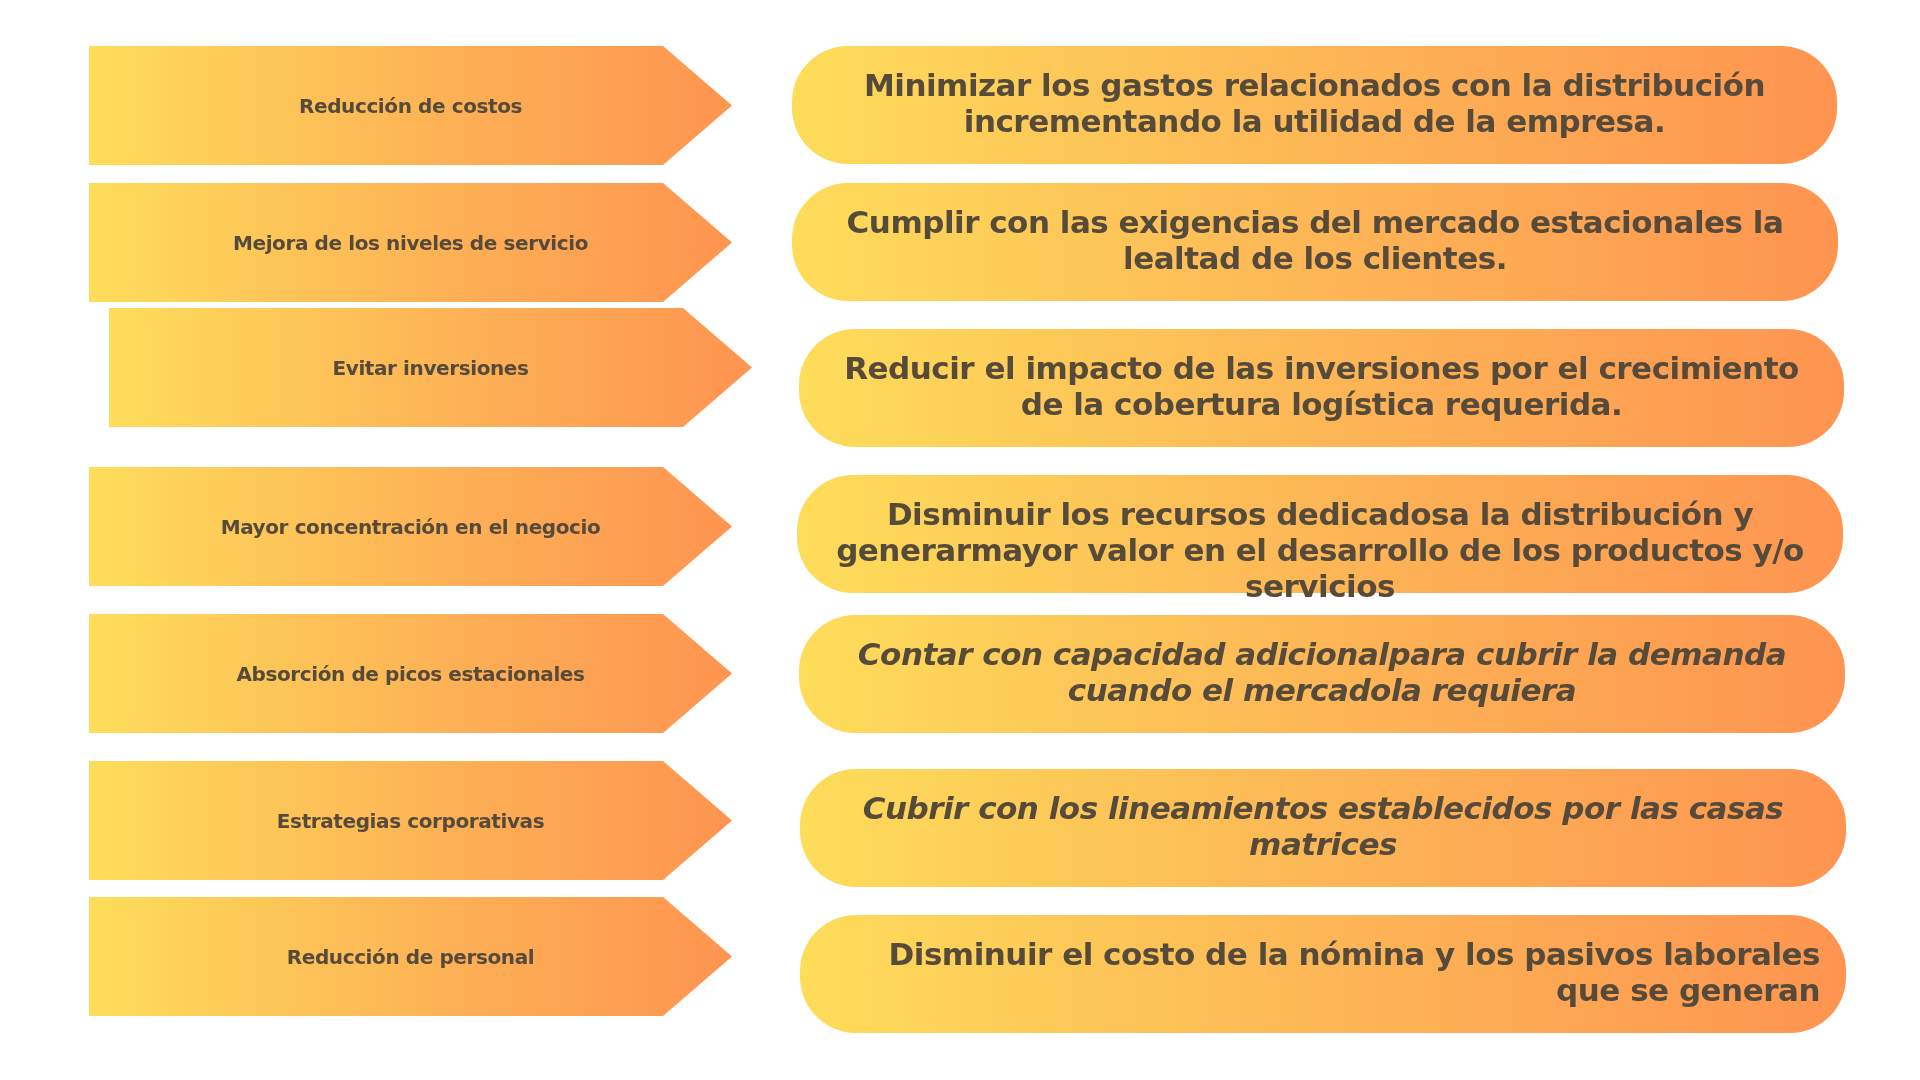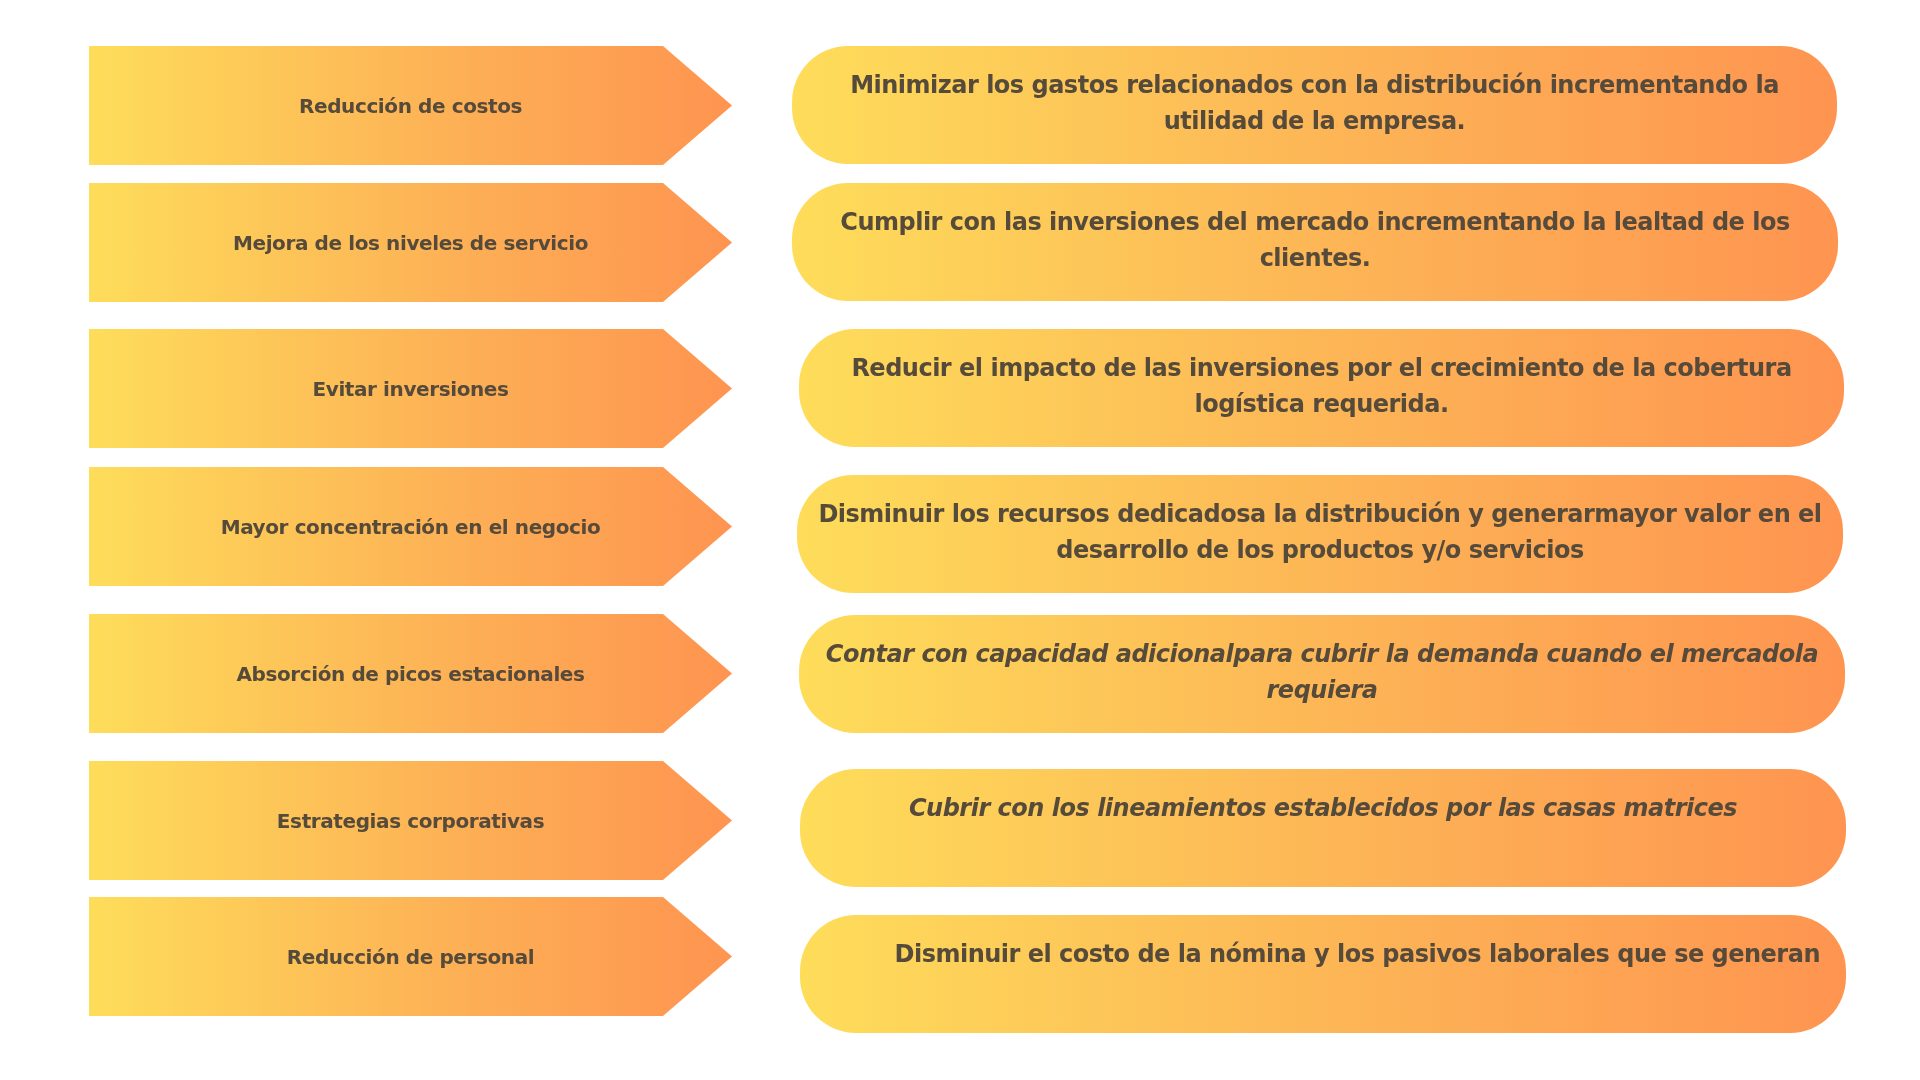--- a/index.html
+++ b/index.html
@@ -38,44 +38,44 @@
     position: absolute;
     height: 118px;
     border-radius: 56px;
     background: linear-gradient(90deg, #FEDD5A 0%, #FDC558 30%, #FDAE55 62%, #FE9450 100%);
     box-sizing: border-box;
     padding: 21px 26px 0 26px;
     text-align: center;
   }
   .pill-text {
     font-weight: bold;
-    font-size: 24px;
+    font-size: 31px;
     line-height: 36px;
     color: #564a3a;
     letter-spacing: -0.5px;
   }
 </style>
 </head>
 <body>
 
 <div class="arrow" style="top:46px;">
   <div class="arrow-label">Reducción de costos</div>
 </div>
 <div class="pill" style="top:46px; left:792px; width:1045px;">
   <div class="pill-text">Minimizar los gastos relacionados con la distribución incrementando la utilidad de la empresa.</div>
 </div>
 
 <div class="arrow" style="top:183px;">
   <div class="arrow-label">Mejora de los niveles de servicio</div>
 </div>
 <div class="pill" style="top:183px; left:792px; width:1046px;">
-  <div class="pill-text">Cumplir con las inversiones del mercado incrementando la lealtad de los clientes.</div>
+  <div class="pill-text">Cumplir con las exigencias del mercado estacionales la lealtad de los clientes.</div>
 </div>
 
-<div class="arrow" style="top:329px;">
+<div class="arrow" style="top:308px;margin-left:20px;">
   <div class="arrow-label">Evitar inversiones</div>
 </div>
 <div class="pill" style="top:329px; left:799px; width:1045px;">
   <div class="pill-text">Reducir el impacto de las inversiones por el crecimiento de la cobertura logística requerida.</div>
 </div>
 
 <div class="arrow" style="top:467px;">
   <div class="arrow-label">Mayor concentración en el negocio</div>
 </div>
 <div class="pill" style="top:475px; left:797px; width:1046px; padding-left:14px; padding-right:14px;">

